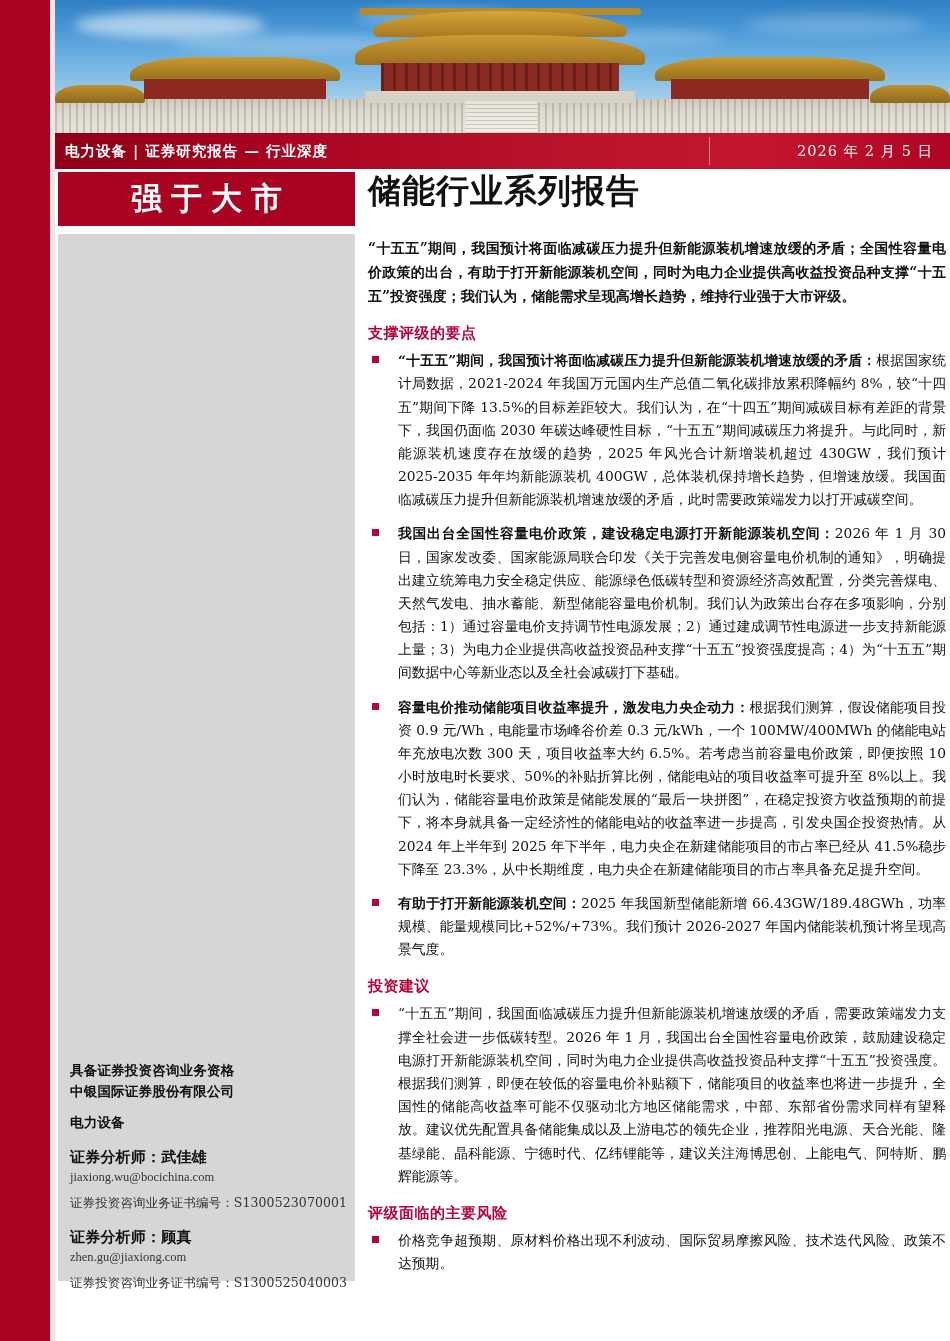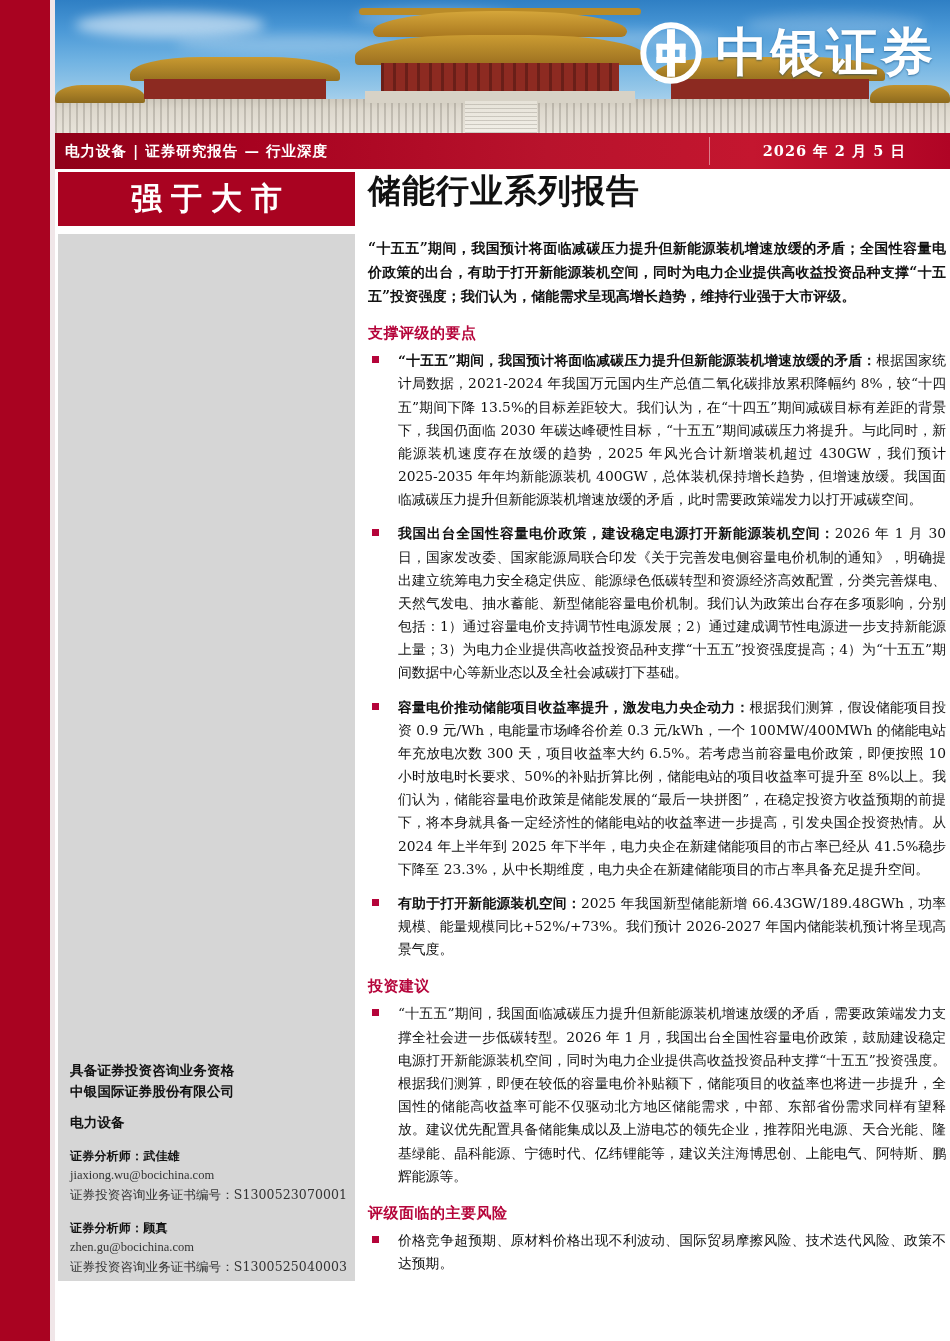--- a/index.html
+++ b/index.html
@@ -131,22 +131,22 @@
     background:linear-gradient(to right,#8f0018 0%,#a70220 22%,#b8132c 55%,#c4162f 78%,#b00425 100%);
     display:flex;align-items:center;
     box-sizing:border-box;
   }
   .meta-left{
     color:#fff;font-size:14.5px;font-weight:700;
     font-family:"DejaVu Serif","Liberation Serif",serif;
     margin-left:10px;letter-spacing:1px;white-space:nowrap;
   }
   .meta-right{
-    margin-left:auto;margin-right:44px;
-    color:#fff;font-size:14.5px;font-weight:700;letter-spacing:1px;
+    margin-left:auto;margin-right:17px;
+    color:#fff;font-size:14.5px;font-weight:400;letter-spacing:1px;
     font-family:"DejaVu Serif","Liberation Serif",serif;white-space:nowrap;
   }
   .meta-div{
     position:absolute;right:240px;top:4px;width:1px;height:28px;
     background:rgba(255,255,255,.45);
   }
 
   
   .rating-box{
     position:absolute;left:58px;top:172px;width:297px;height:54px;
@@ -164,24 +164,24 @@
     position:absolute;left:58px;top:234px;width:297px;height:1047px;
     background:#d6d6d6;
   }
   .sidebar-inner{
     position:absolute;left:12px;top:826px;width:280px;
     font-family:"DejaVu Serif","Liberation Serif",serif;
   }
   .firm-line{font-size:13.5px;font-weight:700;color:#111;line-height:1.55;letter-spacing:.2px;}
   .sector-line{font-size:13.5px;font-weight:700;color:#111;margin-top:12px;letter-spacing:.2px;}
   .analyst-block{margin-top:16px;}
-  .analyst-name{font-size:12px;font-weight:700;color:#111;letter-spacing:.2px;}
+  .analyst-name{font-size:15px;font-weight:700;color:#111;letter-spacing:.2px;}
   .analyst-mail{font-size:12.5px;color:#333;margin-top:3px;
      font-family:"Liberation Serif","DejaVu Serif",serif;}
-  .analyst-lic{font-size:12.5px;color:#333;margin-top:4px;letter-spacing:.1px;
+  .analyst-lic{font-size:12.5px;color:#333;margin-top:10px;letter-spacing:.1px;
      font-family:"DejaVu Serif","Liberation Serif",serif;}
 
   
   .main-col{
     position:absolute;left:368px;top:172px;width:578px;
   }
   .doc-title{
     font-size:33px;font-weight:700;color:#111;letter-spacing:1px;
     font-family:"DejaVu Serif","Liberation Serif",serif;
     line-height:1.15;
@@ -248,31 +248,20 @@
 
     <div class="hall main-hall">
       <div class="ridge"></div>
       <div class="roof-top"></div>
       <div class="tier"></div>
       <div class="body"></div>
       <div class="terrace"></div>
     </div>
     <div class="stairway"></div>
 
-    <div class="logo-wrap">
-      <svg class="logo-mark" viewBox="0 0 100 100">
-        <circle cx="50" cy="50" r="42" fill="none" stroke="#ffffff" stroke-width="9"></circle>
-        <rect x="44" y="14" width="12" height="72" fill="#ffffff"></rect>
-        <rect x="28" y="36" width="44" height="9" fill="#ffffff"></rect>
-        <rect x="28" y="56" width="44" height="9" fill="#ffffff"></rect>
-        <rect x="28" y="36" width="9" height="29" fill="#ffffff"></rect>
-        <rect x="63" y="36" width="9" height="29" fill="#ffffff"></rect>
-      </svg>
-      <div class="logo-text">中银证券</div>
-    </div>
   </div>
 
   <div class="meta-bar">
     <div class="meta-left">电力设备 | 证券研究报告 — 行业深度</div>
     <div class="meta-div"></div>
     <div class="meta-right">2026 年 2 月 5 日</div>
   </div>
 
   <div class="rating-box">
     <div class="rating-text">强于大市</div>
@@ -285,21 +274,21 @@
       <div class="sector-line">电力设备</div>
 
       <div class="analyst-block">
         <div class="analyst-name">证券分析师：武佳雄</div>
         <div class="analyst-mail">jiaxiong.wu@bocichina.com</div>
         <div class="analyst-lic">证券投资咨询业务证书编号：S1300523070001</div>
       </div>
 
       <div class="analyst-block">
         <div class="analyst-name">证券分析师：顾真</div>
-        <div class="analyst-mail">zhen.gu@bocichina.com</div>
+        <div class="analyst-mail">zhen.gu@jiaxiong.com</div>
         <div class="analyst-lic">证券投资咨询业务证书编号：S1300525040003</div>
       </div>
     </div>
   </div>
 
   <div class="main-col">
     <div class="doc-title">储能行业系列报告</div>
     <div class="abstract">“十五五”期间，我国预计将面临减碳压力提升但新能源装机增速放缓的矛盾；全国性容量电价政策的出台，有助于打开新能源装机空间，同时为电力企业提供高收益投资品种支撑“十五五”投资强度；我们认为，储能需求呈现高增长趋势，维持行业强于大市评级。</div>
 
     <div class="sec-head">支撑评级的要点</div>

